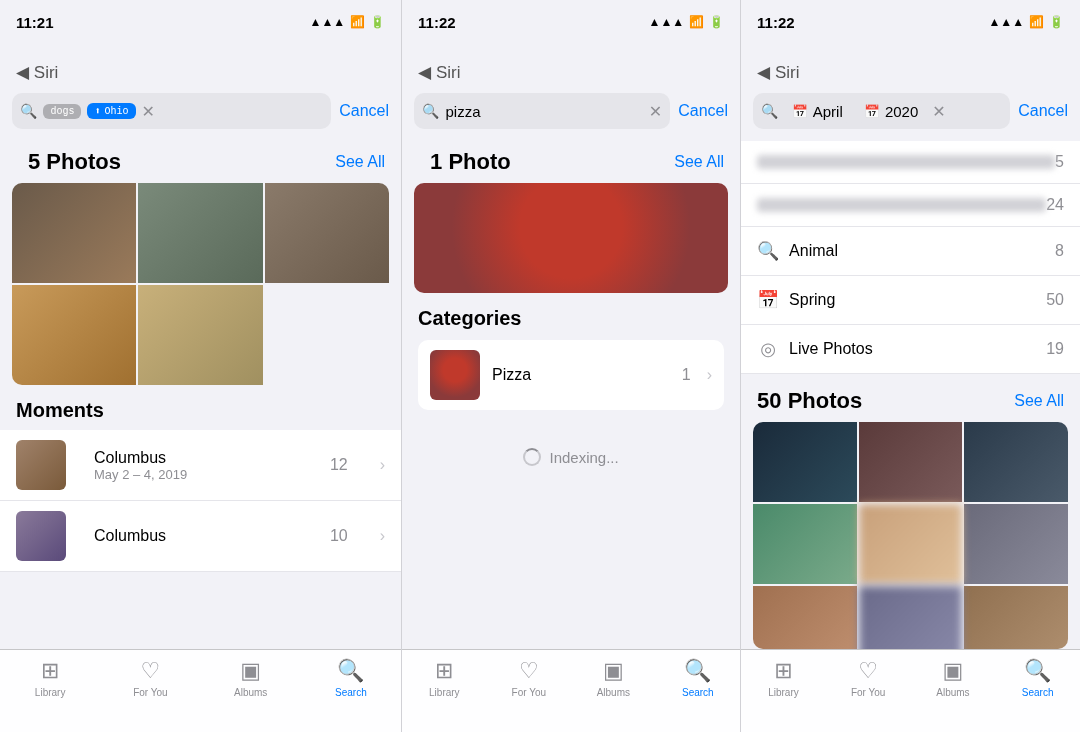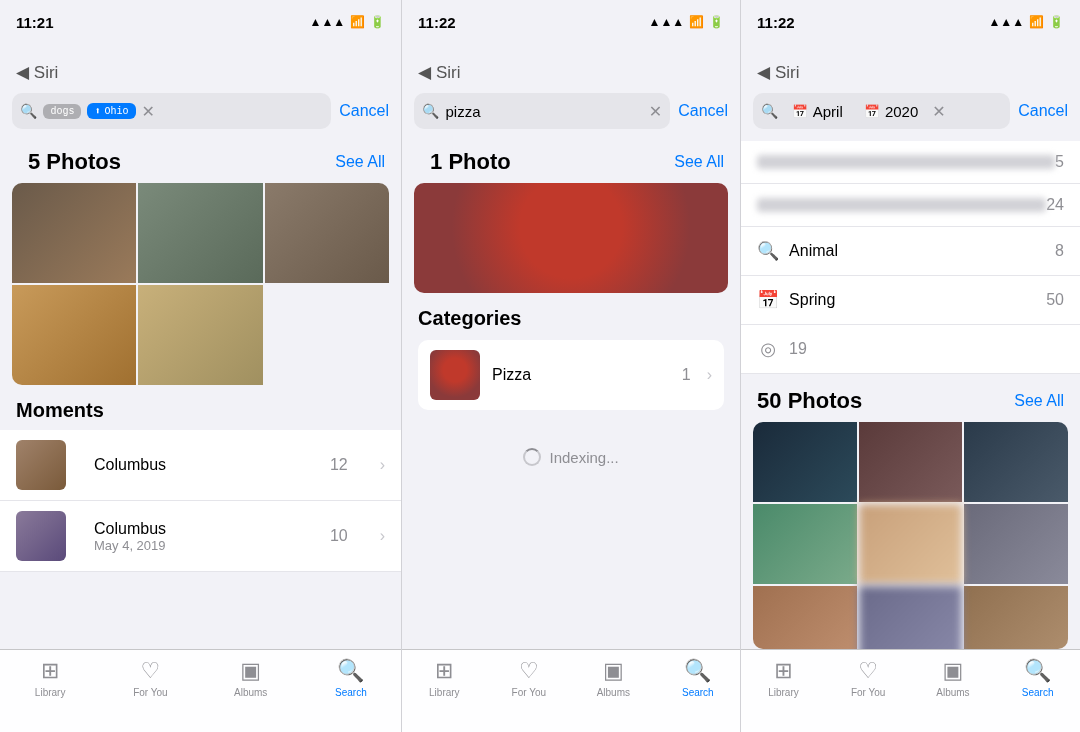--- a/index.html
+++ b/index.html
@@ -470,31 +470,31 @@
   </div>
 
   <div class="moments-section">
     <div class="moments-title">Moments</div>
     <div class="moment-row">
       <div class="moment-thumb">
         <div class="moment-thumb-inner" style="background: linear-gradient(135deg, #a0826a 0%, #7a5a3a 100%);"></div>
       </div>
       <div class="moment-info">
         <div class="moment-city">Columbus</div>
+        <div class="moment-date">May 2 – 4, 2019</div>
       </div>
       <span class="moment-count">12</span>
       <span class="moment-chevron">›</span>
     </div>
     <div class="moment-row">
       <div class="moment-thumb">
         <div class="moment-thumb-inner" style="background: linear-gradient(135deg, #8a7a9a 0%, #5a4a7a 100%);"></div>
       </div>
       <div class="moment-info">
         <div class="moment-city">Columbus</div>
-        <div class="moment-date">May 4, 2019</div>
       </div>
       <span class="moment-count">10</span>
       <span class="moment-chevron">›</span>
     </div>
   </div>
 
   <div class="tab-bar">
     <div class="tab-item">
       <span class="tab-icon">⊞</span>
       <span class="tab-label">Library</span>
@@ -626,20 +626,21 @@
       <span class="cat-row-label">Animal</span>
       <span class="cat-row-count">8</span>
     </div>
     <div class="cat-icon-row">
       <span class="cat-row-icon">📅</span>
       <span class="cat-row-label">Spring</span>
       <span class="cat-row-count">50</span>
     </div>
     <div class="cat-icon-row">
       <span class="cat-row-icon">◎</span>
+      <span class="cat-row-label">Live Photos</span>
       <span class="cat-row-count">19</span>
     </div>
   </div>
 
   <div class="photos-count-header">
     <span class="photos-count-title">50 Photos</span>
     <span class="see-all-btn">See All</span>
   </div>
 
   <div class="april-photo-grid">

